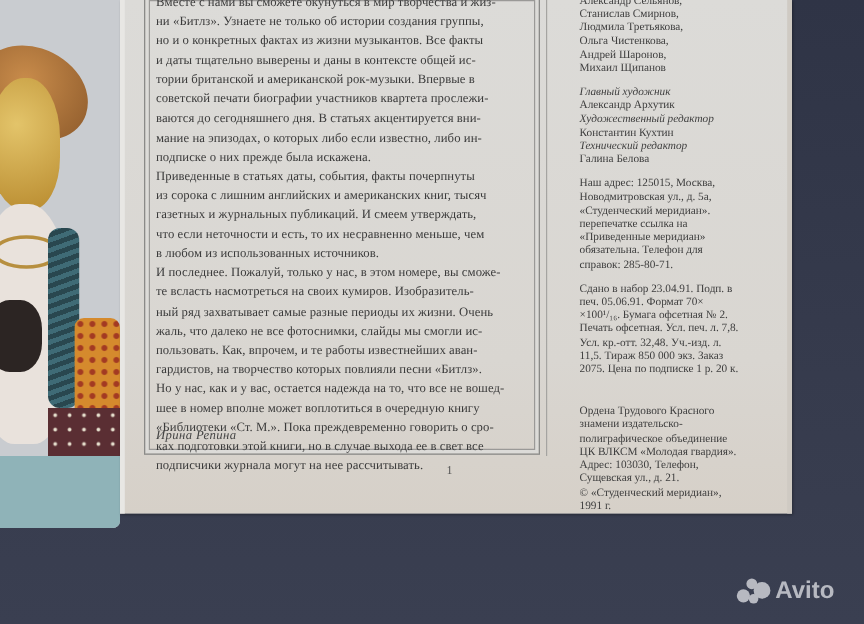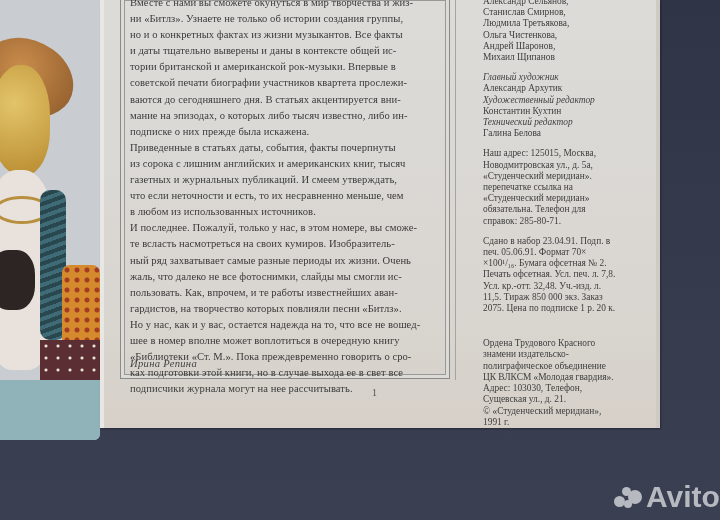--- a/index.html
+++ b/index.html
@@ -55,21 +55,21 @@
   .imprint {
     position:absolute; left:483px; top:-4px; width:170px;
     font-size:9.4px; line-height:11.2px; color:#3e3e3e;
   }
   .imprint .it { font-style:italic; }
   .imprint .block { margin-bottom:9px; }
   .imprint .line { display:block; white-space:nowrap; }
 
   .watermark {
     position:absolute; left:614px; top:480px; display:flex; align-items:center; gap:4px;
-    color:#c5c7ce; font-family:"Liberation Sans","DejaVu Sans",sans-serif; font-size:30px; font-weight:bold;
+    color:#c5c7ce; font-family:"Liberation Sans","DejaVu Sans",sans-serif; font-size:20px; font-weight:bold;
     opacity:.9;
   }
   .dots { position:relative; width:28px; height:24px; }
   .dots span { position:absolute; border-radius:50%; background:#c5c7ce; }
 </style>
 </head>
 <body>
 
 <div class="surface"></div>
 
@@ -93,21 +93,21 @@
 
 <div class="body-text" style="top:-5px;">
   <div class="para">
     <div>Вместе с нами вы сможете окунуться в мир творчества и жиз-</div>
     <div>ни «Битлз». Узнаете не только об истории создания группы,</div>
     <div>но и о конкретных фактах из жизни музыкантов. Все факты</div>
     <div>и даты тщательно выверены и даны в контексте общей ис-</div>
     <div>тории британской и американской рок-музыки. Впервые в</div>
     <div>советской печати биографии участников квартета прослежи-</div>
     <div>ваются до сегодняшнего дня. В статьях акцентируется вни-</div>
-    <div>мание на эпизодах, о которых либо тысяч известно, либо ин-</div>
+    <div>мание на эпизодах, о которых либо если известно, либо ин-</div>
     <div>подписке о них прежде была искажена.</div>
   </div>
   <div class="para">
     <div>Приведенные в статьях даты, события, факты почерпнуты</div>
     <div>из сорока с лишним английских и американских книг, тысяч</div>
     <div>газетных и журнальных публикаций. И смеем утверждать,</div>
     <div>что если неточности и есть, то их несравненно меньше, чем</div>
     <div>в любом из использованных источников.</div>
   </div>
   <div class="para">
@@ -145,21 +145,21 @@
     <span class="line it">Художественный редактор</span>
     <span class="line">Константин Кухтин</span>
     <span class="line it">Технический редактор</span>
     <span class="line">Галина Белова</span>
   </div>
   <div class="block">
     <span class="line">Наш адрес: 125015, Москва,</span>
     <span class="line">Новодмитровская ул., д. 5а,</span>
     <span class="line">«Студенческий меридиан».</span>
     <span class="line">перепечатке ссылка на</span>
-    <span class="line">«Студенческий меридиан»</span>
+    <span class="line">«Приведенные меридиан»</span>
     <span class="line">обязательна. Телефон для</span>
     <span class="line">справок: 285-80-71.</span>
   </div>
   <div class="block" style="margin-top:2px;">
     <span class="line">Сдано в набор 23.04.91. Подп. в</span>
     <span class="line">печ. 05.06.91. Формат 70×</span>
     <span class="line">×100¹/₁₆. Бумага офсетная № 2.</span>
     <span class="line">Печать офсетная. Усл. печ. л. 7,8.</span>
     <span class="line">Усл. кр.-отт. 32,48. Уч.-изд. л.</span>
     <span class="line">11,5. Тираж 850 000 экз. Заказ</span>

